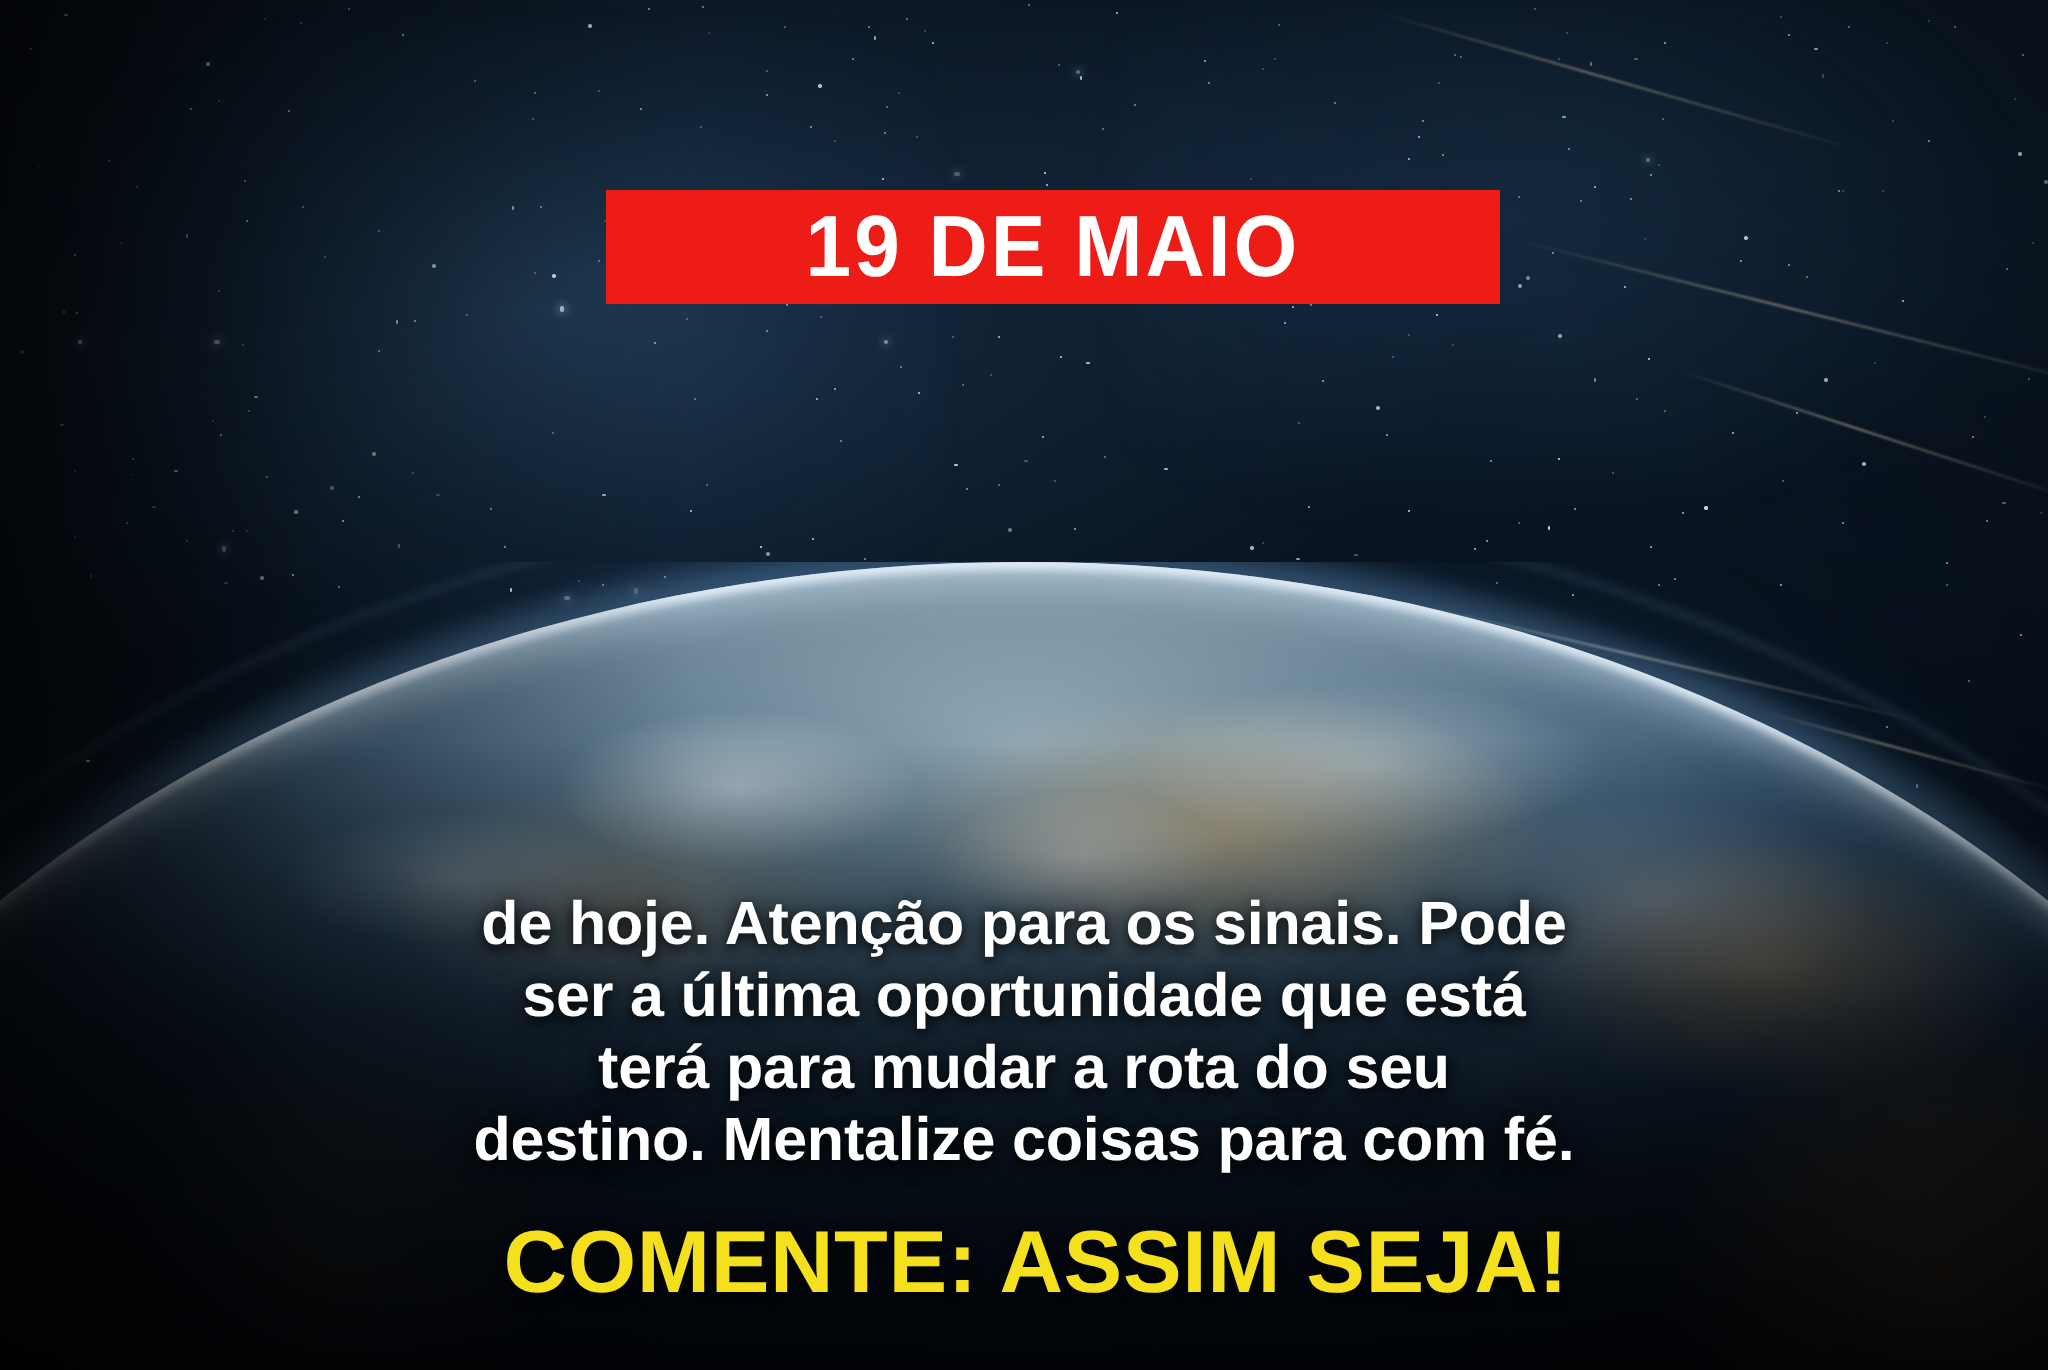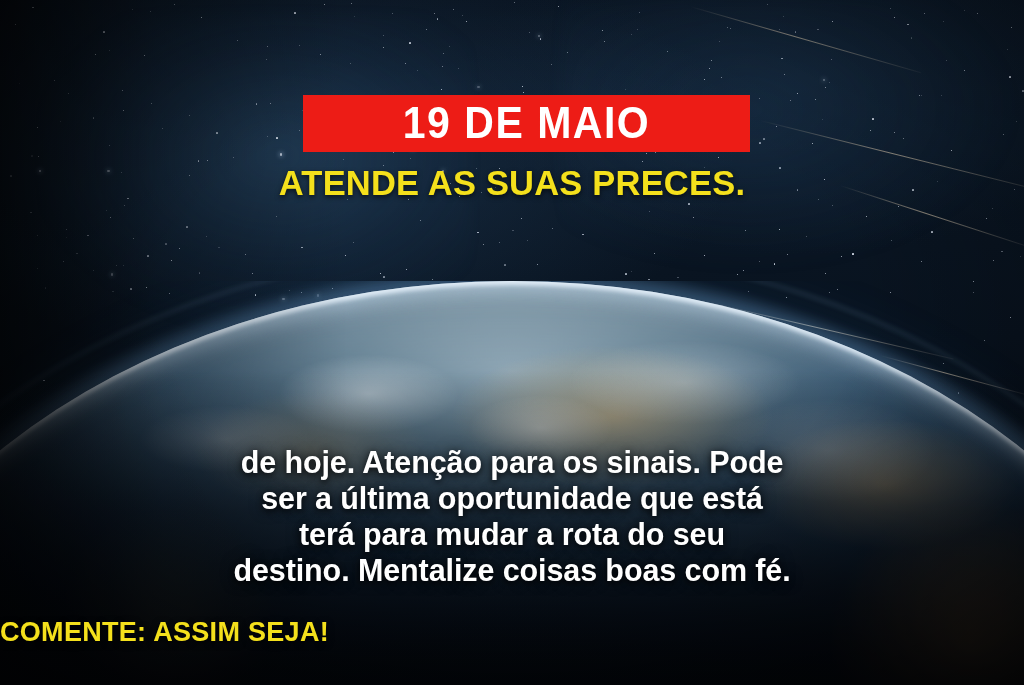--- a/index.html
+++ b/index.html
@@ -161,24 +161,25 @@
     font-size:30.5px;
     line-height:36px;
     letter-spacing:-.1px;
     color:#ffffff;
     text-shadow:0 2px 6px rgba(0,0,0,.80), 0 0 14px rgba(0,0,0,.55);
   }
   .body-copy .bc-line{ display:block; white-space:nowrap; }
 
   .cta{
     position:absolute;
-    left:0; right:0; top:612px;
+    left:12px; right:0; top:612px;
+    text-align:center;
     font-family:"Liberation Sans", sans-serif;
     font-weight:bold;
-    font-size:27px;
+    font-size:44px;
     line-height:40px;
     letter-spacing:.3px;
     color:#F4E01C;
     text-shadow:0 2px 7px rgba(0,0,0,.85);
     white-space:nowrap;
   }
 </style>
 </head>
 <body>
 
@@ -522,26 +523,25 @@
   <div class="bottom-dark"></div>
   <div class="vignette"></div>
 
   <div class="content">
 
     <div class="date-banner">
       <span>19 DE MAIO</span>
     </div>
 
     <div class="headline">
-      <span class="hl-line">ATENDE AS SUAS PRECES.</span>
     </div>
 
     <div class="body-copy">
       <span class="bc-line">de hoje. Atenção para os sinais. Pode</span>
       <span class="bc-line">ser a última oportunidade que está</span>
       <span class="bc-line">terá para mudar a rota do seu</span>
-      <span class="bc-line">destino. Mentalize coisas boas com fé.</span>
+      <span class="bc-line">destino. Mentalize coisas para com fé.</span>
     </div>
 
     <div class="cta">COMENTE: ASSIM SEJA!</div>
 
   </div>
 </div>
 
 </body></html>

